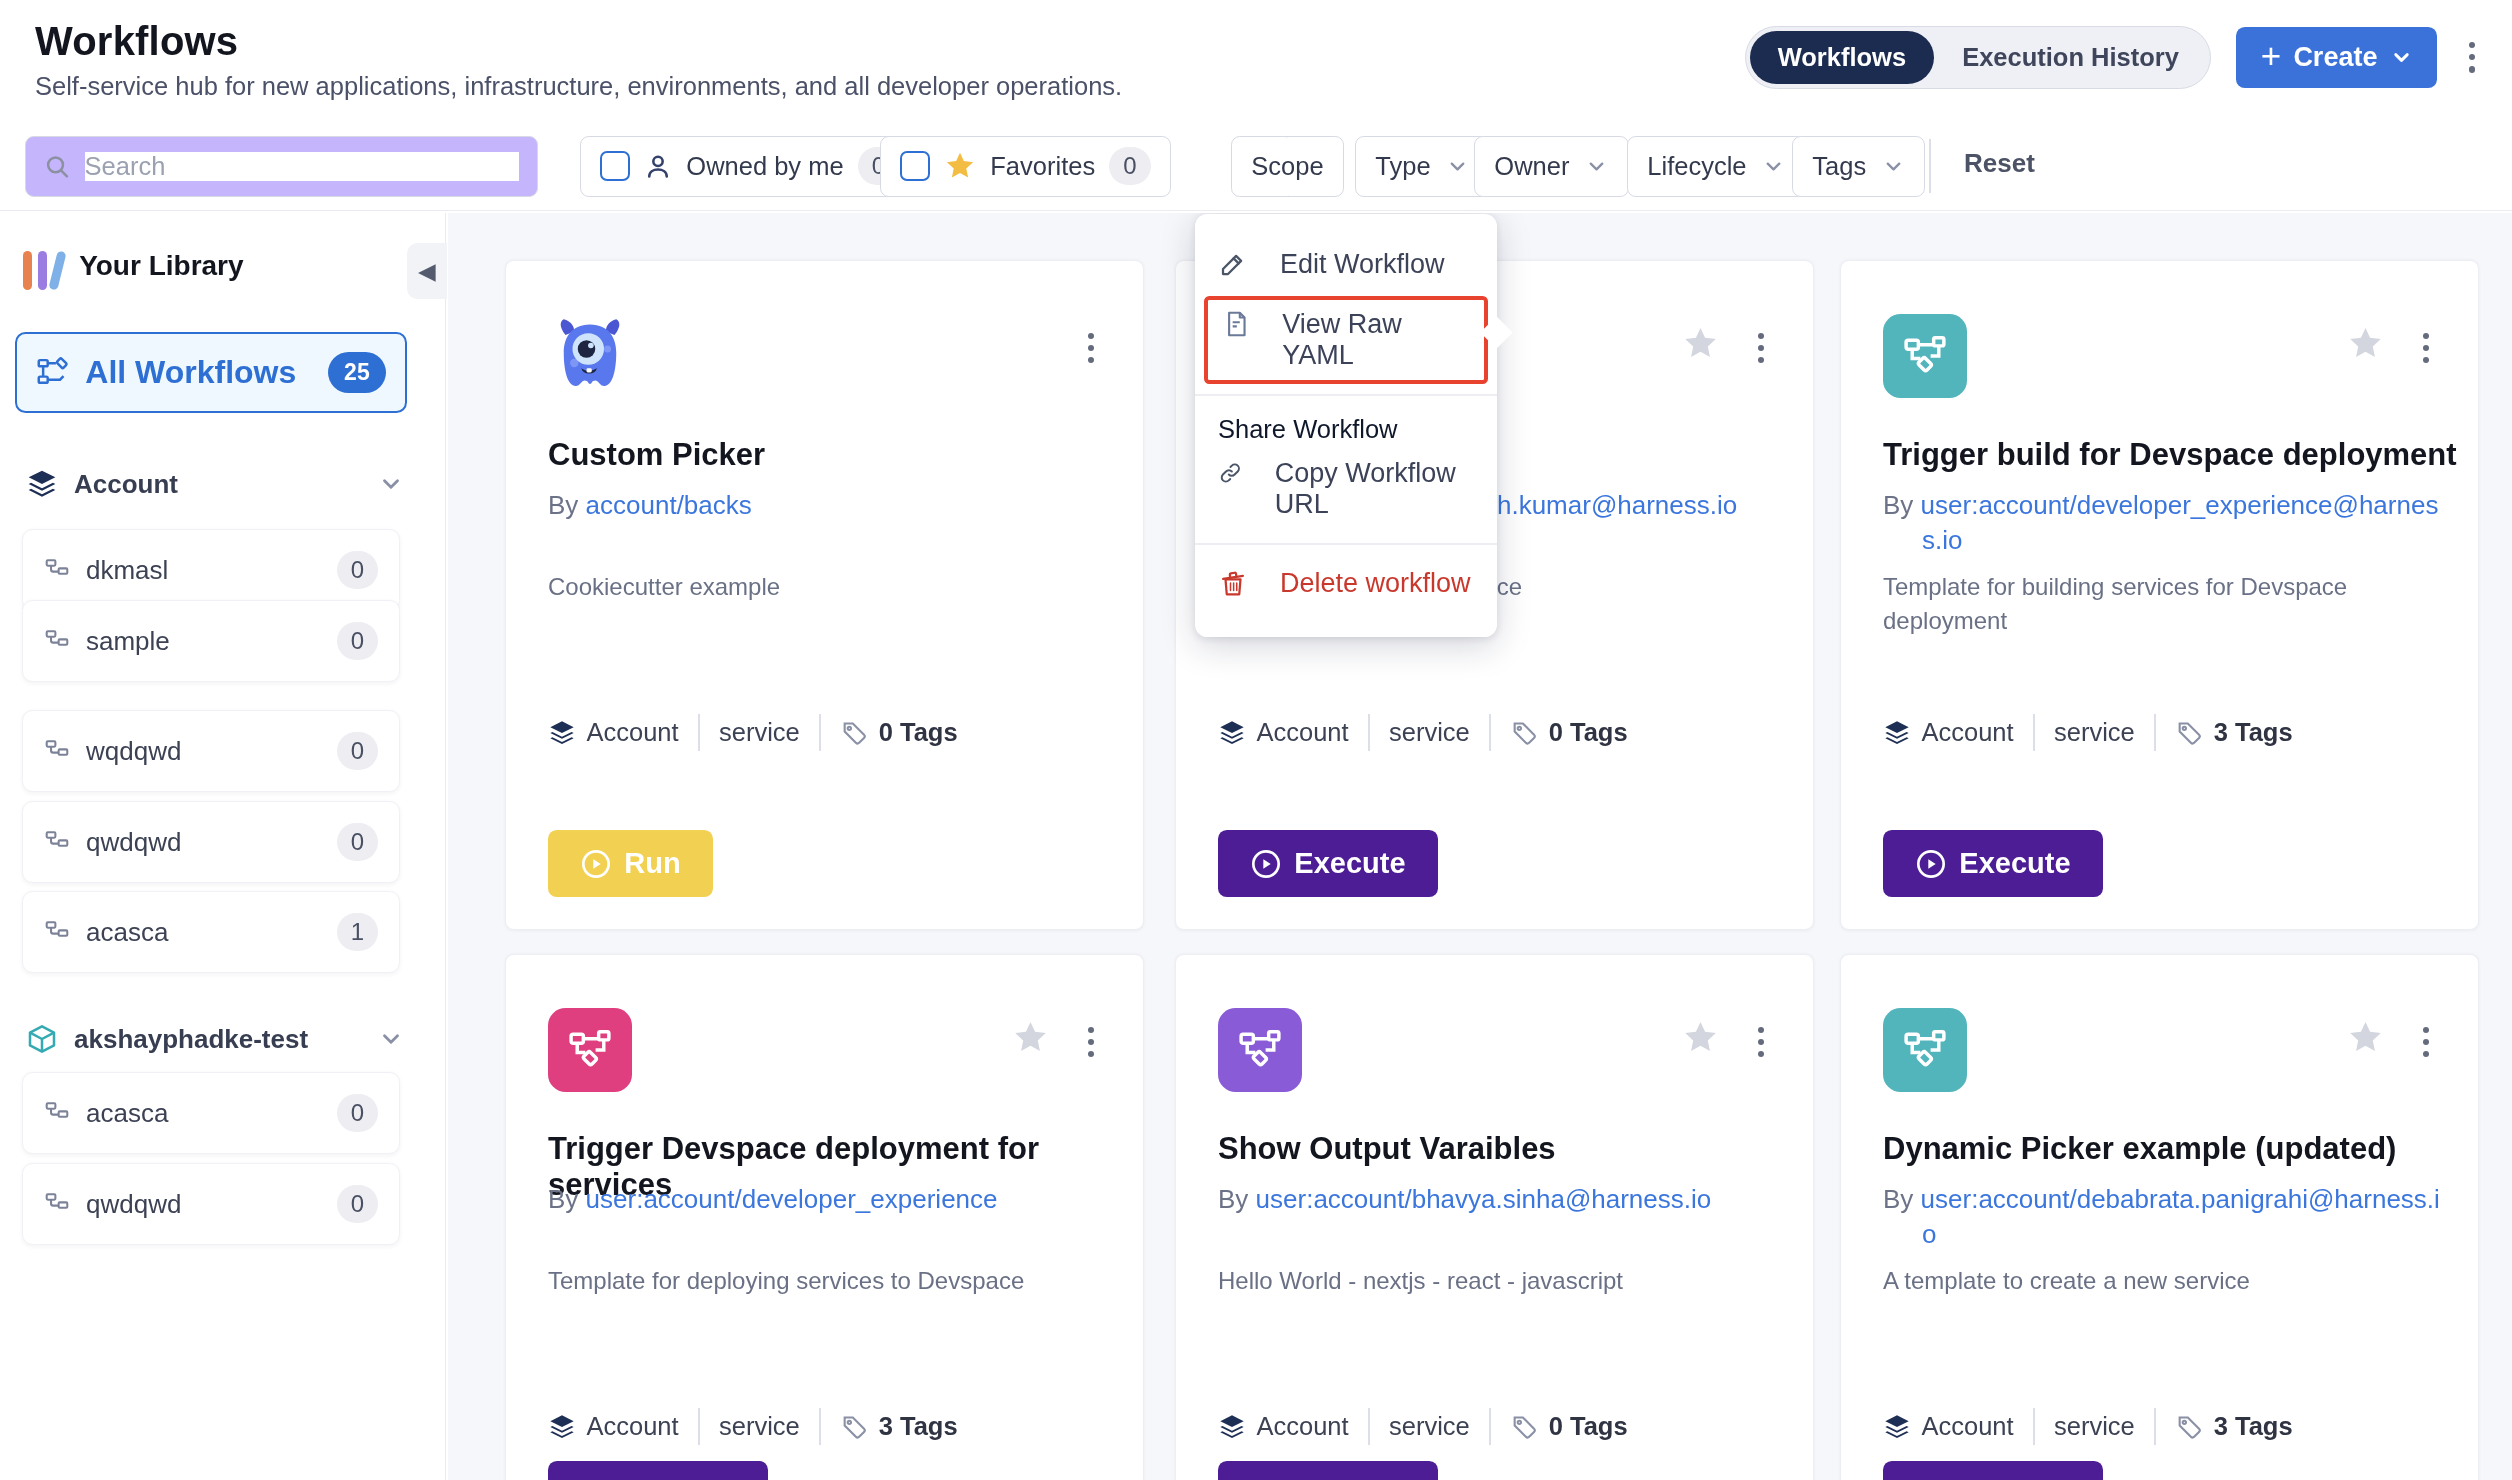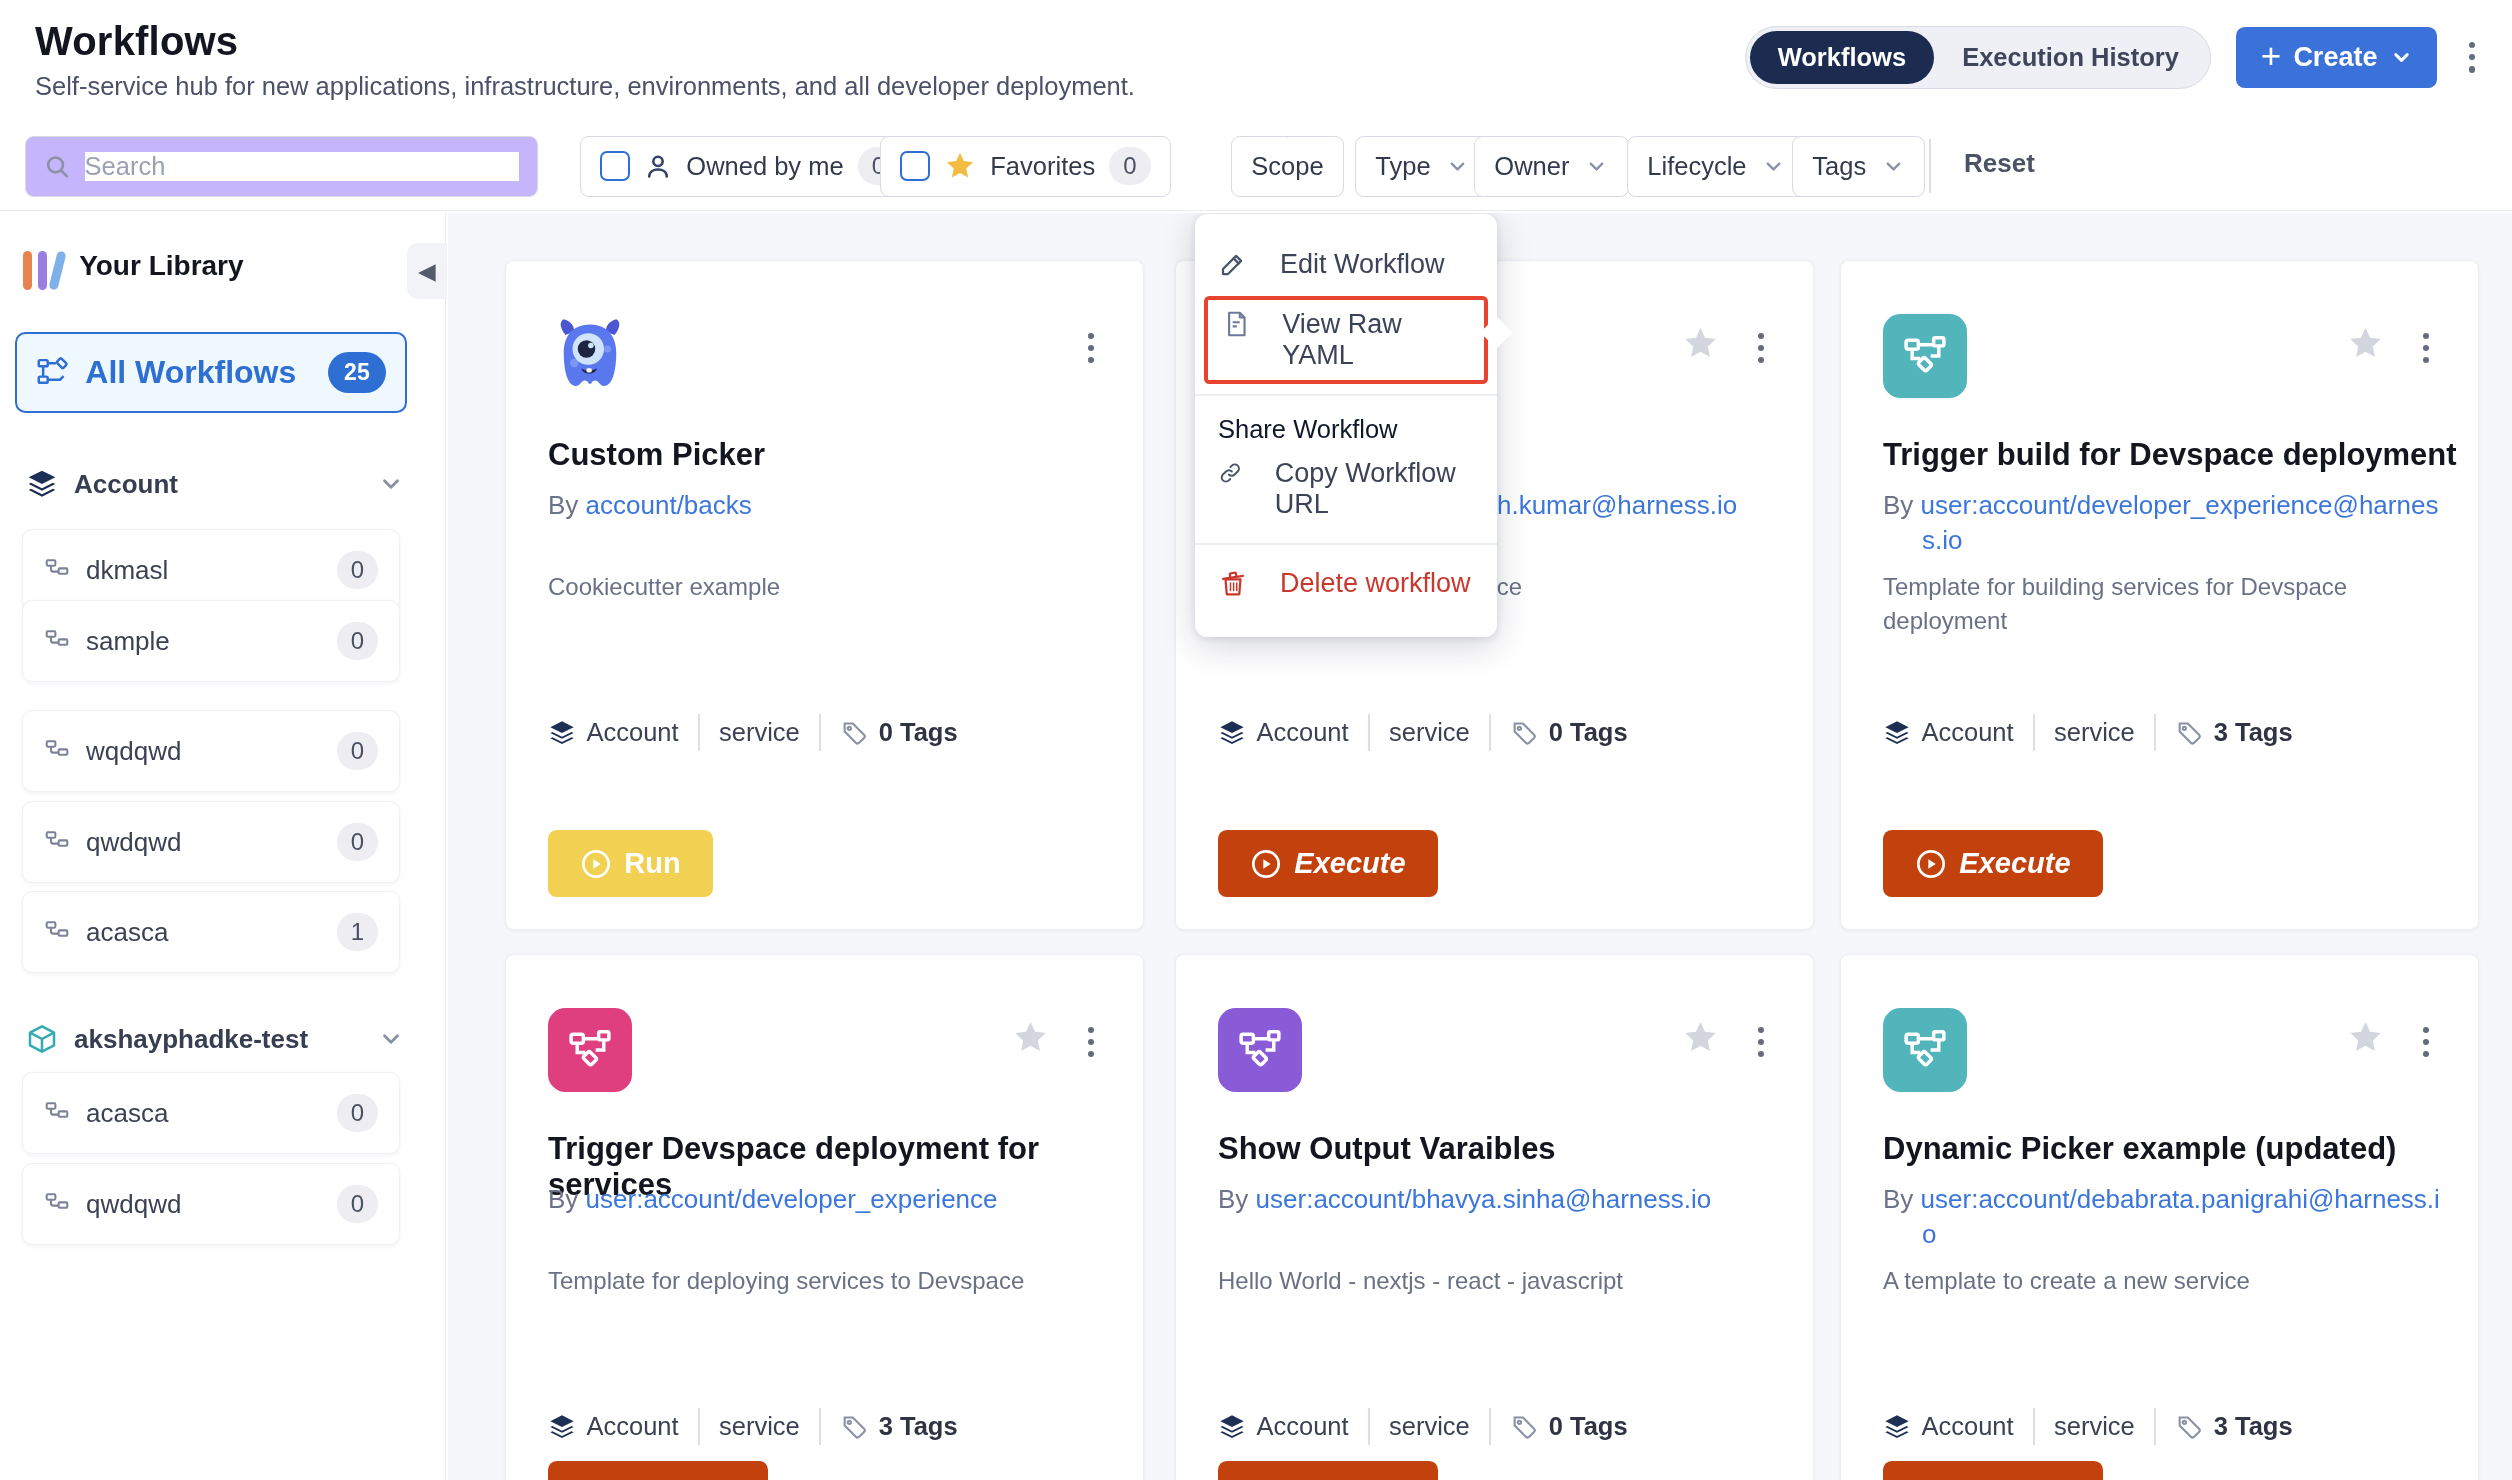--- a/index.html
+++ b/index.html
@@ -61,39 +61,39 @@
   .card-kebab { position:absolute; right:42px; top:65px; }
   .card-title { position:absolute; left:42px; top:176px; font-size:31px; font-weight:700; color:#14161f; }
   .card-by { position:absolute; left:42px; top:227px; width:559px; font-size:26px; color:#6c7288; line-height:1.35; padding-left:39px; text-indent:-39px; }
   .card-by a { color:#3b76dd; text-decoration:none; word-break:break-all; cursor:pointer; }
   .card-desc { position:absolute; left:42px; top:309px; width:562px; font-size:24px; color:#6a7186; line-height:1.4; word-break:break-word; }
   .card-foot { position:absolute; left:42px; top:453px; display:flex; align-items:center; gap:0; font-size:25.5px; color:#3c4254; }
   .card-foot .sep { width:1.8px; height:37px; background:#dcdfe7; margin:0 19.3px; }
   .card-foot .seg2 { display:flex; align-items:center; gap:10.5px; }
   .tags-lbl { font-weight:700; color:#2f3342; }
   .action-btn { position:absolute; left:42px; top:569px; height:67px; border:none; border-radius:8.8px; display:flex; align-items:center; gap:12.3px; padding:0 32px; font-size:29px; font-weight:700; color:#fff; font-family:inherit; cursor:pointer; }
-  .action-blue { background:#c2410c;font-style:italic; }
+  .action-blue { background:#4c1d95; }
   .action-yellow { background:#f2d052; }
   .row2 .action-btn { top:506px; }
 
   
   .popover { position:absolute; left:747px; top:0.9px; width:302px; background:#fff; border-radius:12.3px; box-shadow:0 8.8px 35px rgba(20,25,60,.18), 0 1.8px 7px rgba(20,25,60,.10); padding:23px 0 26px; z-index:50; }
   .popover::after { content:""; position:absolute; right:-10.5px; top:107px; width:23px; height:23px; background:#fff; transform:rotate(45deg); }
   .menu-item { display:flex; align-items:flex-start; gap:32px; padding:12.3px 23px; font-size:27px; color:#3c4258; cursor:pointer; }
   .menu-item.highlight { border:4.4px solid #e8432e; border-radius:5.3px; margin:3.5px 8.8px 5.3px; padding:8.8px 14px; }
   .menu-div { height:1.8px; background:#eceef2; margin:10.5px 0; }
   .menu-section { padding:8.8px 23px 1.8px; font-size:25.5px; color:#0f172a; }
   .menu-item.danger { color:#c9382c; }
 </style>
 </head>
 <body>
 
 <div class="topbar">
   <div class="page-title">Workflows</div>
-  <div class="page-sub">Self-service hub for new applications, infrastructure, environments, and all developer deployment.</div>
+  <div class="page-sub">Self-service hub for new applications, infrastructure, environments, and all developer operations.</div>
   <div class="topbar-right">
     <div class="seg">
       <div class="seg-item active">Workflows</div>
       <div class="seg-item">Execution History</div>
     </div>
     <button class="create-btn">
       <span class="plus">+</span>
       <span>Create</span>
       <svg width="23" height="23" viewBox="0 0 24 24" fill="none" stroke="#fff" stroke-width="3" stroke-linecap="round" stroke-linejoin="round">
           <polyline points="6 9 12 15 18 9"></polyline>

